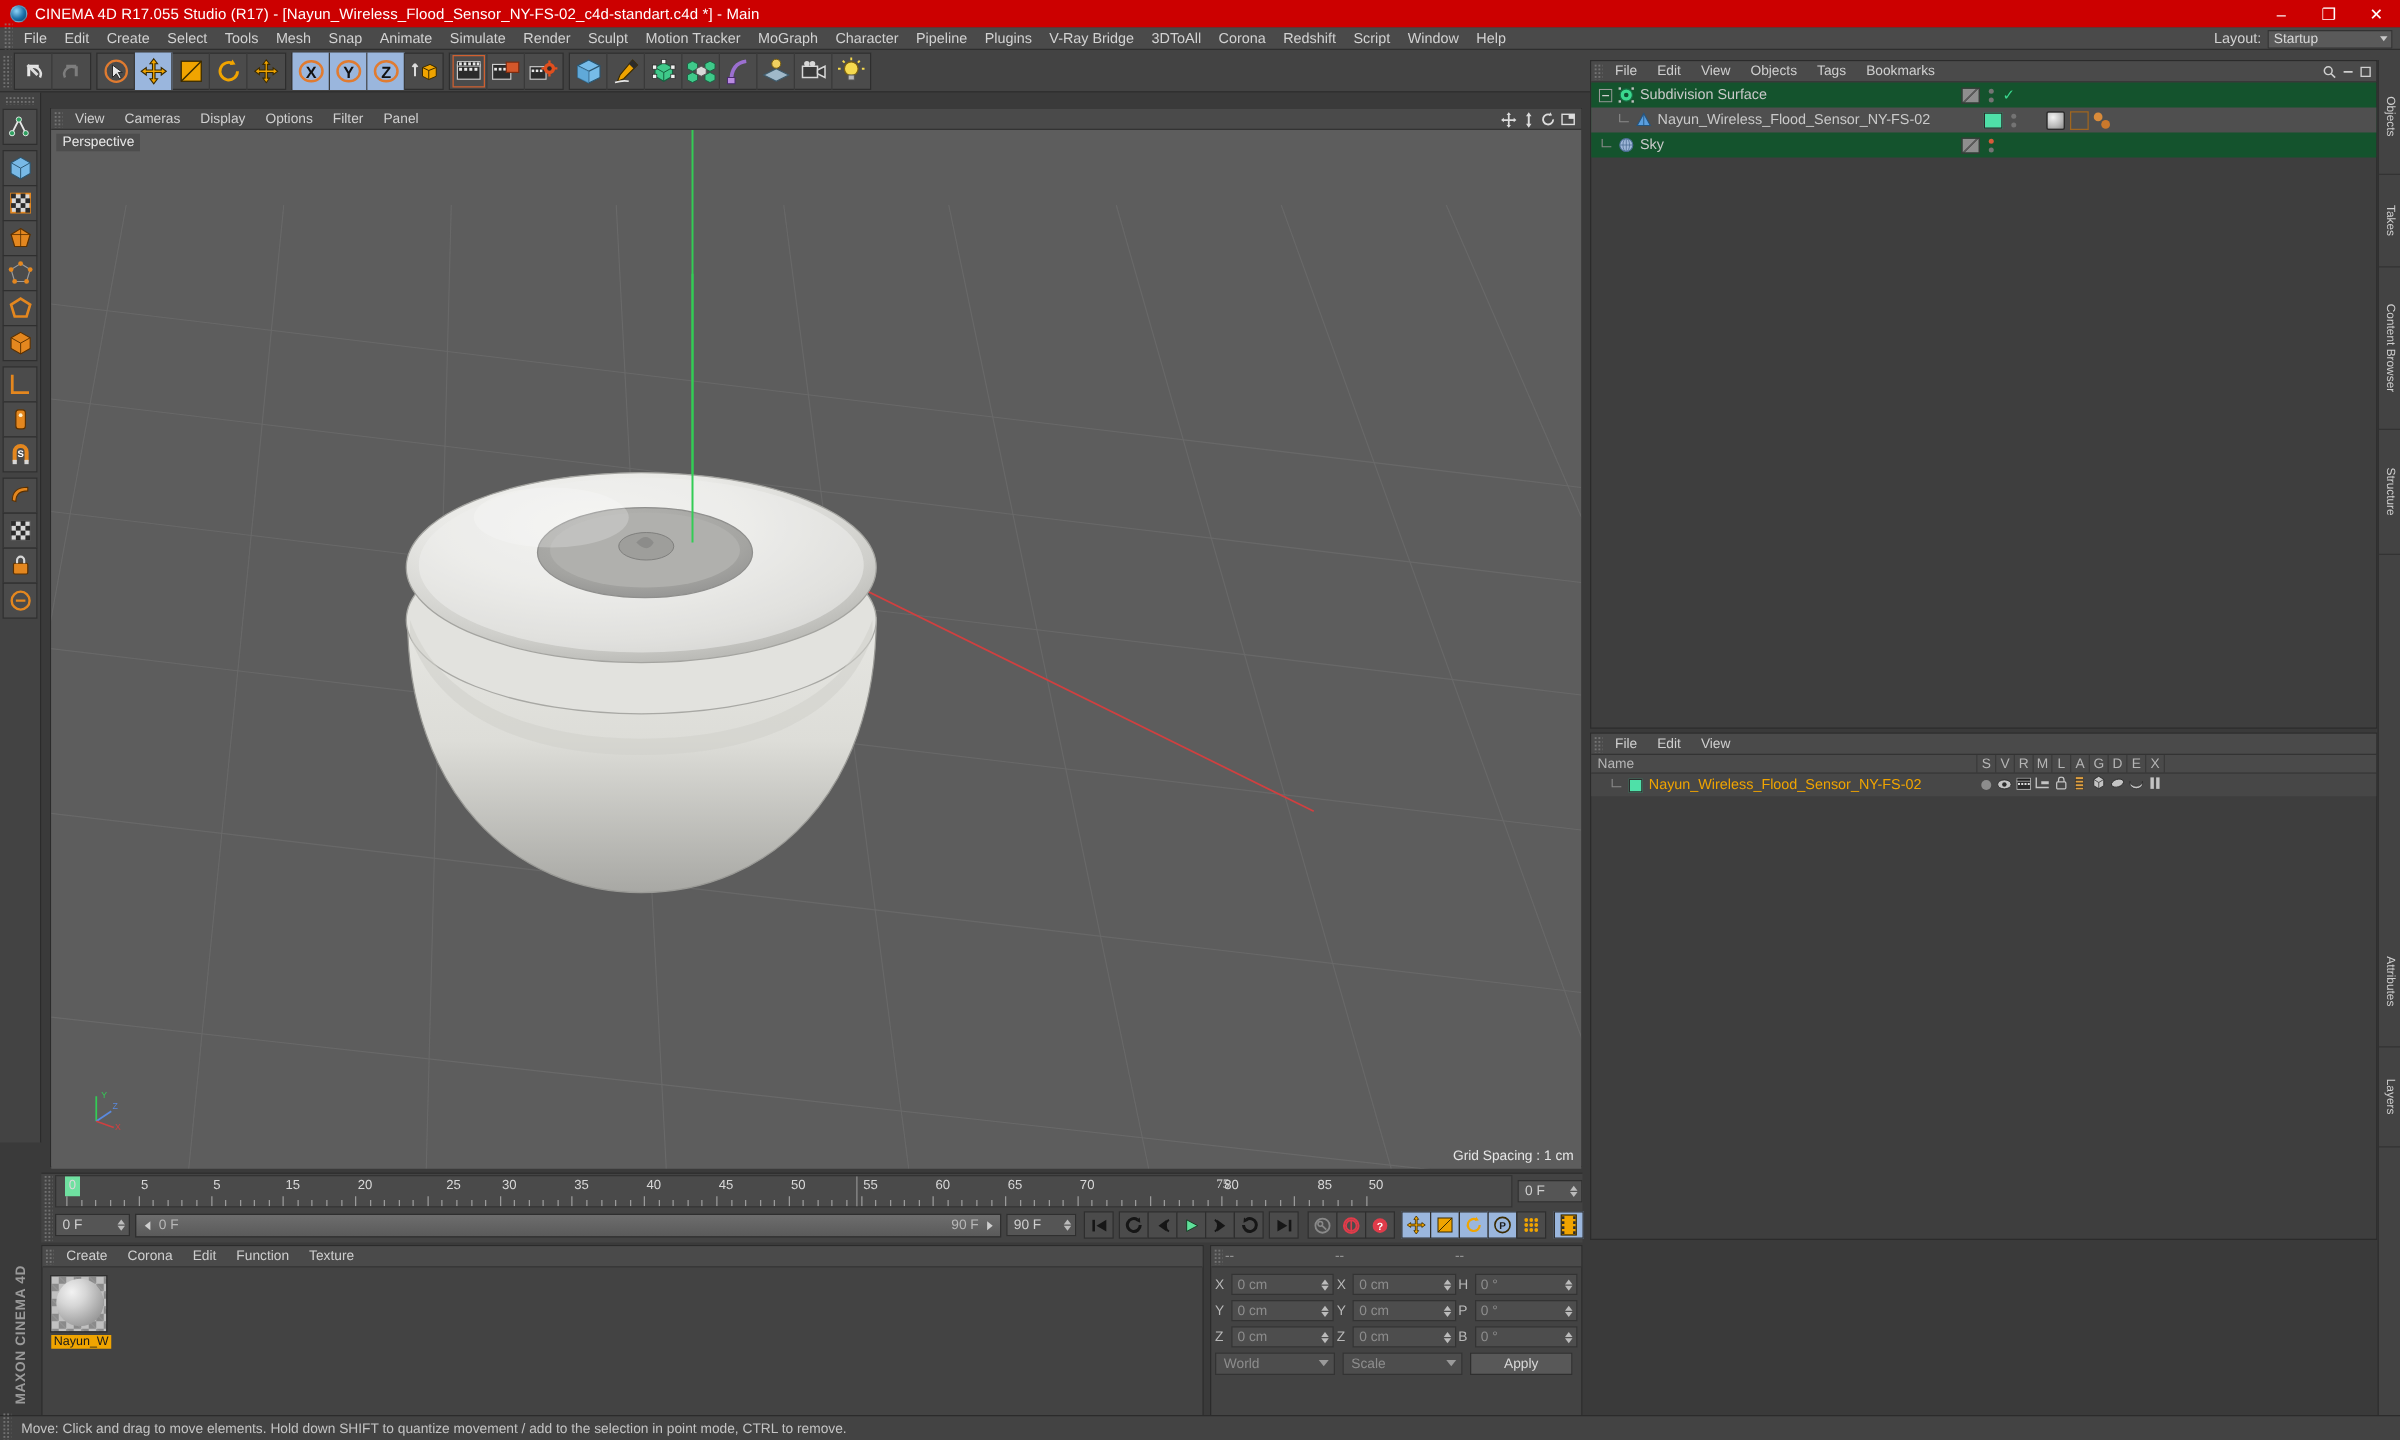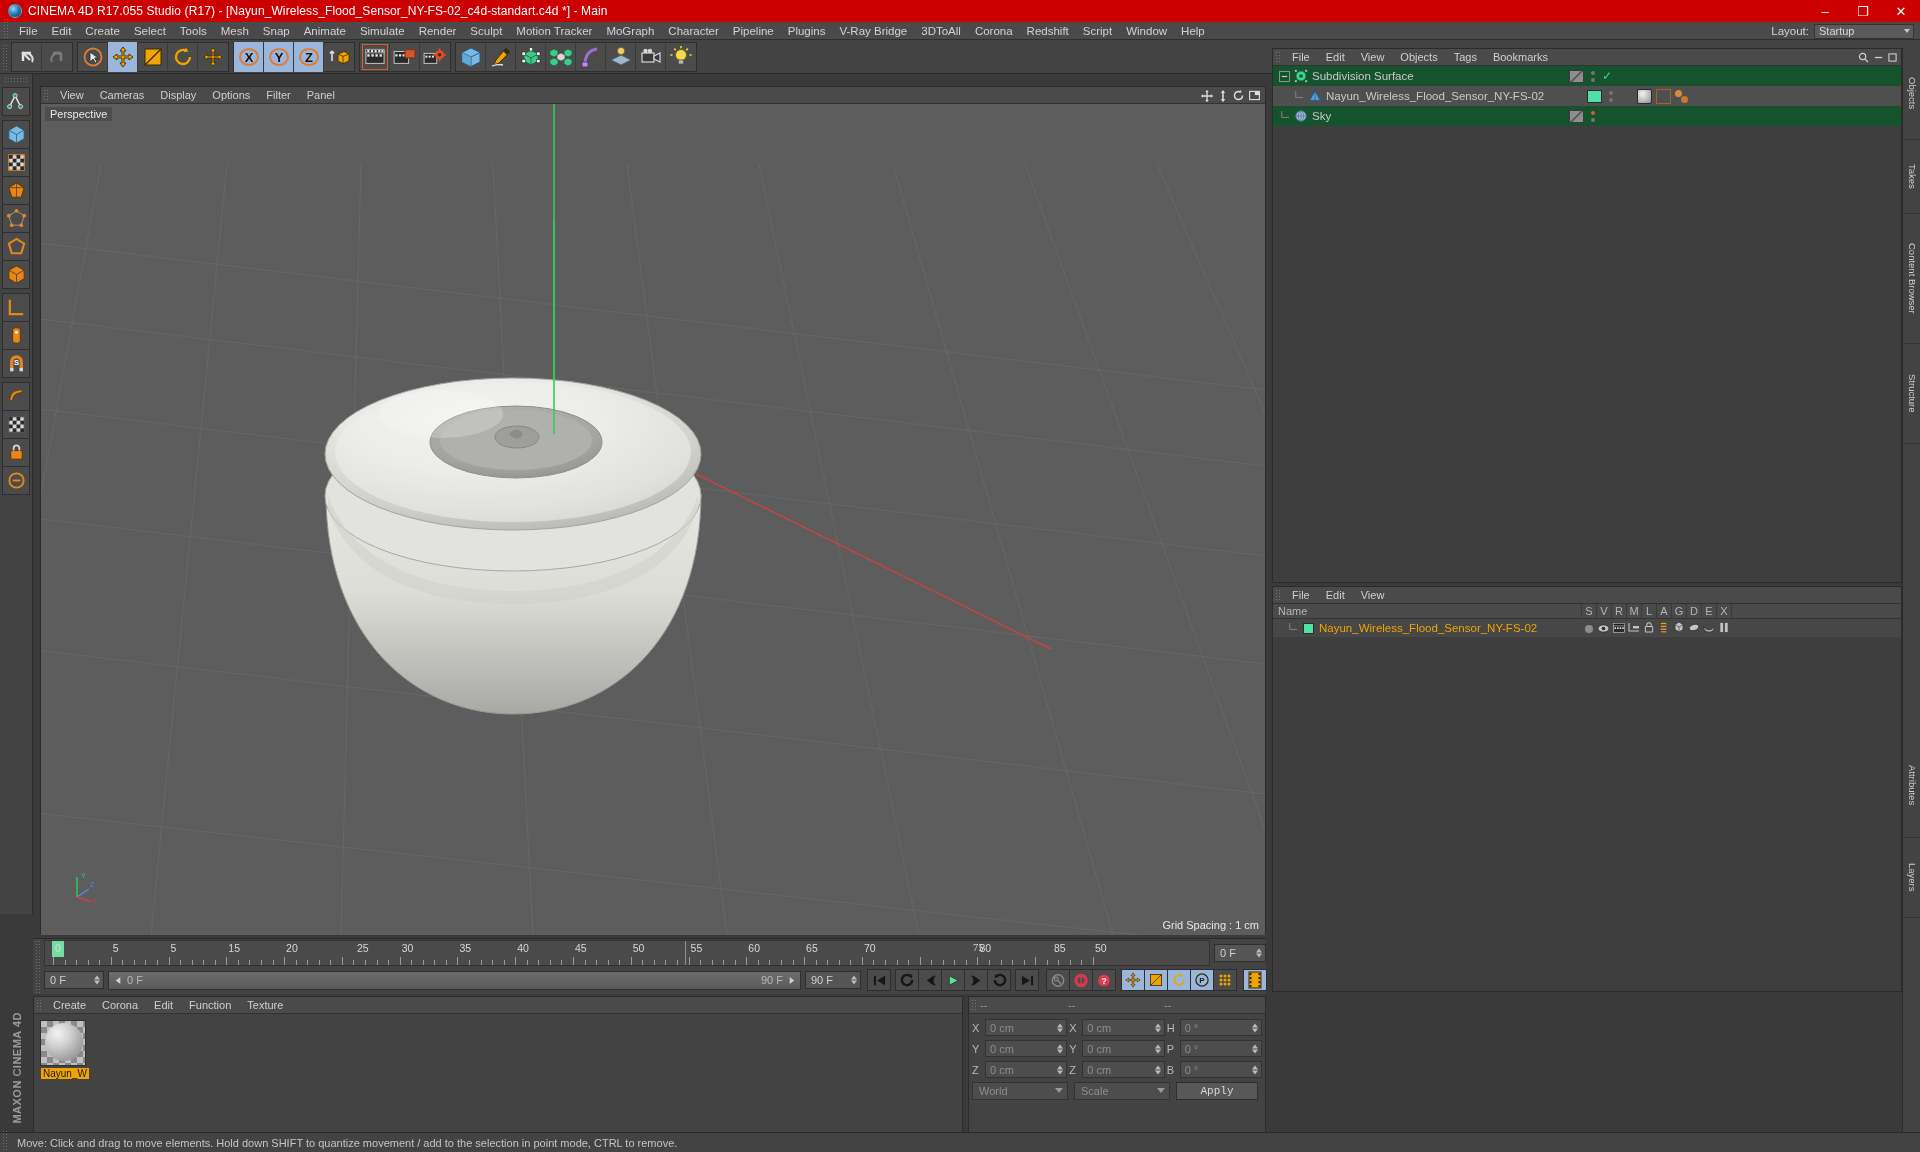--- a/index.html
+++ b/index.html
@@ -1106,21 +1106,21 @@
 
       <div class="crow" style="margin-top:2px; gap:6px;">
         <span class="cdrop" style="width:96px;">
           <span>World</span>
           <span style="position:absolute; right:4px; border-left:4px solid transparent; border-right:4px solid transparent; border-top:5px solid #9a9a9a;"></span>
         </span>
         <span class="cdrop" style="width:96px;">
           <span>Scale</span>
           <span style="position:absolute; right:4px; border-left:4px solid transparent; border-right:4px solid transparent; border-top:5px solid #9a9a9a;"></span>
         </span>
-        <span class="capply" style="width:82px;font-family:Liberation Mono, monospace;">Apply</span>
+        <span class="capply" style="width:82px;">Apply</span>
       </div>
     </div>
   </div>
 
   <div class="objmgr">
     <div class="panel-menubar" style="position:relative;">
       <div class="grip" style="height:13px;"></div>
       <div class="mi">File</div>
       <div class="mi">Edit</div>
       <div class="mi">View</div>

